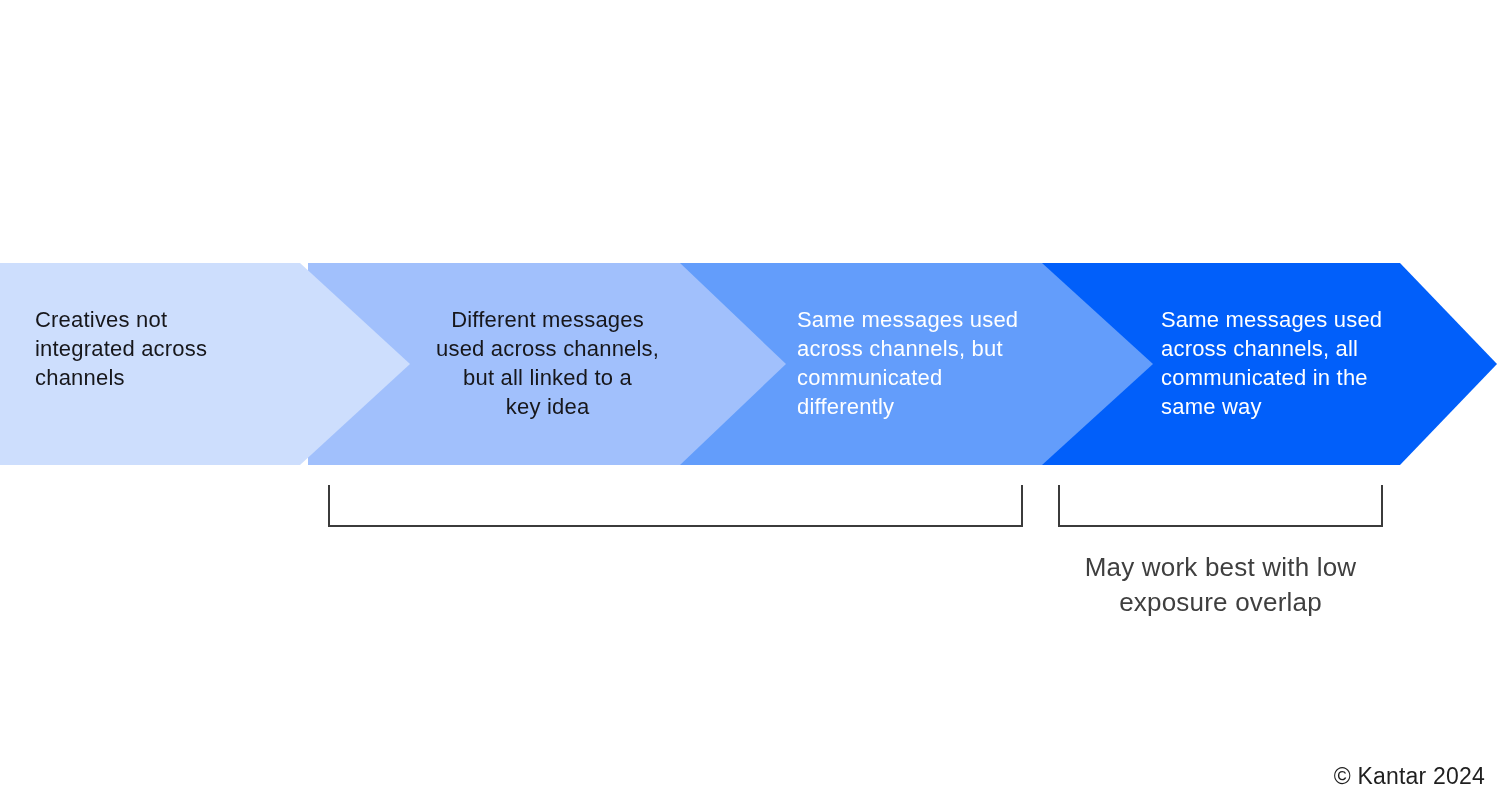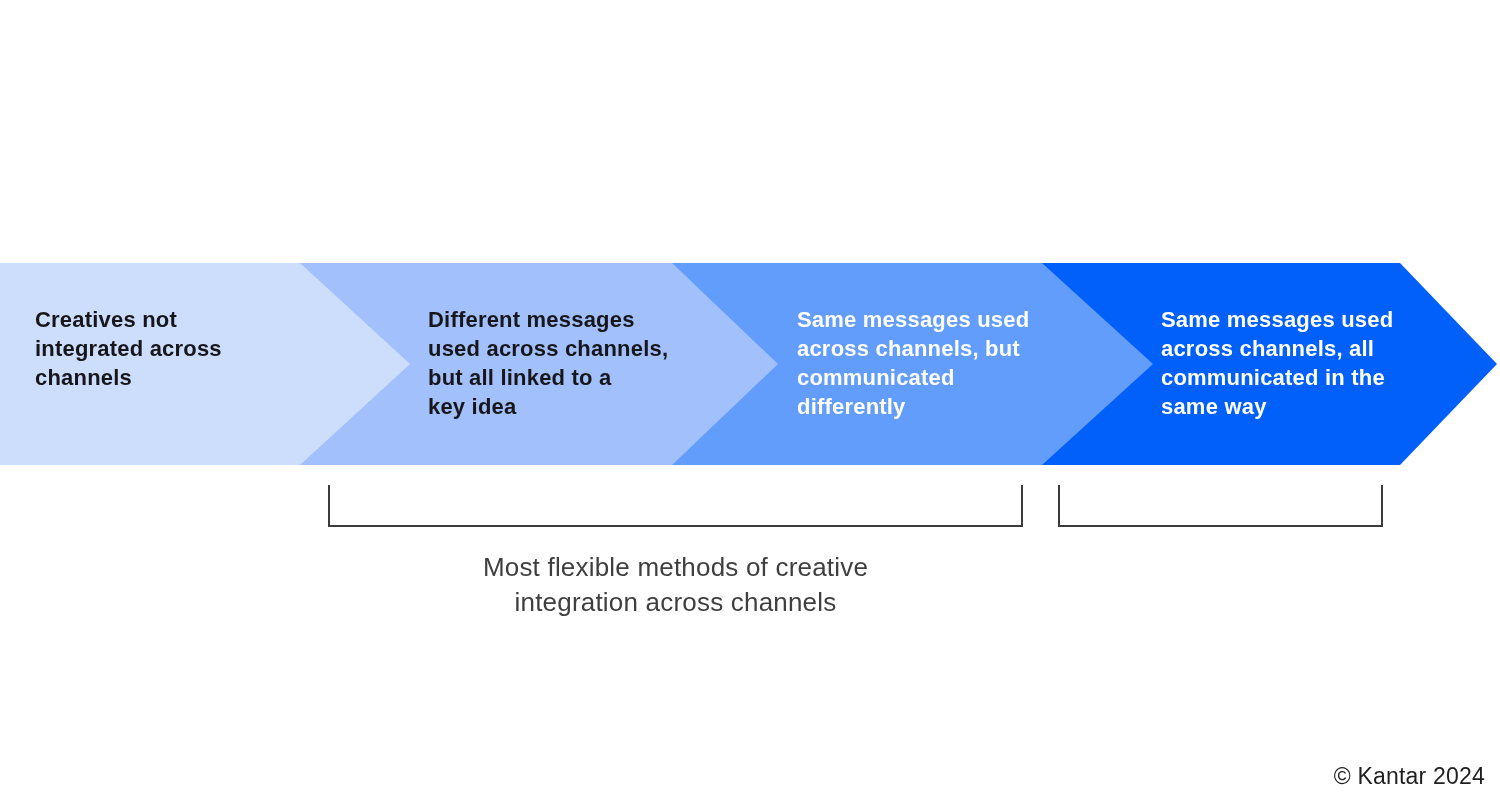--- a/index.html
+++ b/index.html
@@ -15,28 +15,28 @@
   }
   *{margin:0;padding:0;box-sizing:border-box;}
   html,body{width:1500px;height:800px;background:#FFFFFF;overflow:hidden;
     font-family:"Liberation Sans", sans-serif;}
   .canvas{position:relative;width:1500px;height:800px;background:#FFFFFF;}
 
   
   .chevron{position:absolute;top:263px;height:202px;}
   .chevron-1{left:0;width:410px;z-index:4;background:var(--segment-1);
     clip-path:polygon(0 0, calc(100% - 110px) 0, 100% 50%, calc(100% - 110px) 100%, 0 100%);}
-  .chevron-2{left:300px;width:478px;z-index:3;background:var(--segment-2);
-    clip-path:polygon(0 0, calc(100% - 106px) 0, 100% 50%, calc(100% - 106px) 100%, 0 100%);}
+  .chevron-2{left:308px;width:478px;z-index:3;background:var(--segment-2);
+    clip-path:polygon(0 0, calc(100% - 106px) 0, 100% 50%, calc(100% - 106px) 100%, 0 100%);text-align:center;}
   .chevron-3{left:672px;width:481px;z-index:2;background:var(--segment-3);
     clip-path:polygon(0 0, calc(100% - 111px) 0, 100% 50%, calc(100% - 111px) 100%, 0 100%);}
   .chevron-4{left:1042px;width:455px;z-index:1;background:var(--segment-4);
     clip-path:polygon(0 0, calc(100% - 97px) 0, 100% 50%, calc(100% - 97px) 100%, 0 100%);}
 
-  .chevron-text{position:absolute;top:42px;font-weight:bold;font-size:22px;
+  .chevron-text{position:absolute;top:42px;font-weight:normal;font-size:22px;
     line-height:29px;white-space:pre-line;letter-spacing:0.2px;}
   .chevron-text.dark{color:var(--dark-text);}
   .chevron-text.light{color:var(--light-text);}
   .chevron-1 .chevron-text{left:35px;}
   .chevron-2 .chevron-text{left:128px;}
   .chevron-3 .chevron-text{left:125px;}
   .chevron-4 .chevron-text{left:119px;}
 
   
   .bracket{position:absolute;top:485px;height:42px;
@@ -83,18 +83,18 @@
       <div class="chevron-text light">Same messages used
 across channels, all
 communicated in the
 same way</div>
     </div>
   </div>
 
   <div class="bracket bracket-1"></div>
   <div class="bracket bracket-2"></div>
 
-  <div class="bracket-label label-1">Most flexible methods of creative
-integration across channels</div>
+  <div class="bracket-label label-2">May work best with low
+exposure overlap</div>
 
   <div class="copyright">© Kantar 2024</div>
 
 </div>
 
 </body></html>

